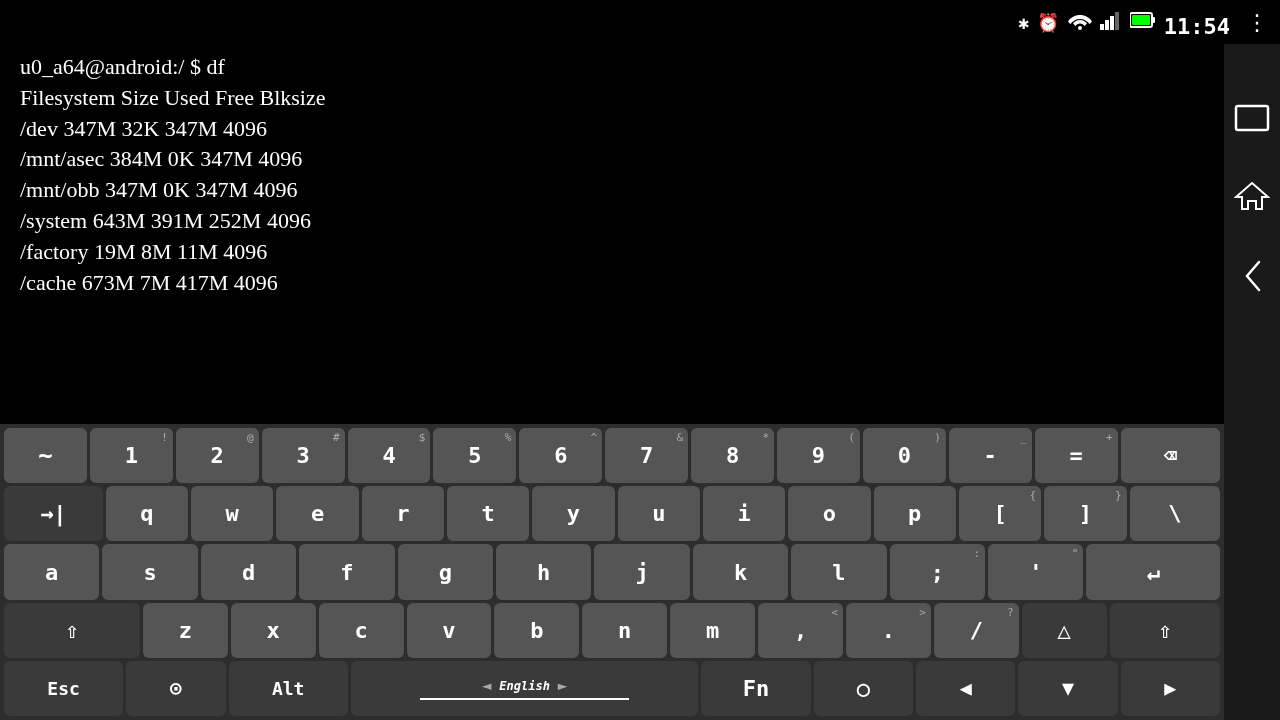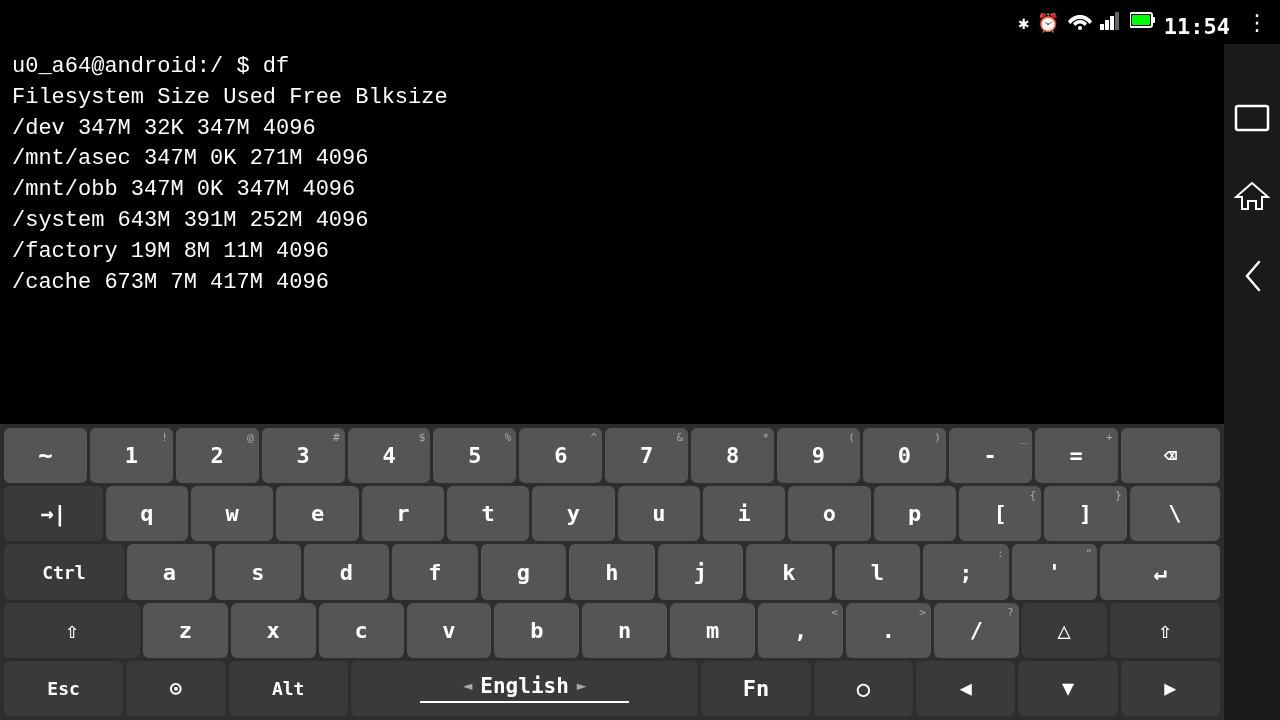--- a/index.html
+++ b/index.html
@@ -83,23 +83,23 @@
     }
 
     
     #terminal {
       position: absolute;
       top: 44px;
       left: 0;
       right: 56px;
       bottom: 296px;
       background: #000;
-      padding: 8px 12px;
-      color: #fff;
-      font-family: Liberation Mono, monospace;
+      padding: 8px 20px;
+      color: #fff;
+      font-family: Liberation Serif, serif;
       font-size: 22px;
       line-height: 1.4;
       overflow: hidden;
     }
 
     
     #right-nav {
       position: absolute;
       top: 44px;
       right: 0;
@@ -242,21 +242,21 @@
     </span>
     <span class="status-time">11:54</span>
   </div>
   <span class="status-dots">⋮</span>
 </div>
 
 <div id="terminal">
   <div>u0_a64@android:/ $ df</div>
   <div>Filesystem          Size     Used     Free  Blksize</div>
   <div>/dev                347M      32K     347M     4096</div>
-  <div>/mnt/asec           347M       0K     271M     4096</div>
+  <div>/mnt/asec           384M       0K     347M     4096</div>
   <div>/mnt/obb            347M       0K     347M     4096</div>
   <div>/system             643M     391M     252M     4096</div>
   <div>/factory             19M       8M      11M     4096</div>
   <div>/cache              673M       7M     417M     4096</div>
 </div>
 
 <div id="right-nav">
   <div class="nav-btn">
     <svg width="36" height="28" viewBox="0 0 36 28">
       <rect x="2" y="2" width="32" height="24" rx="2" stroke="white" stroke-width="2.5" fill="none"></rect>
@@ -304,21 +304,20 @@
     <div class="key">u</div>
     <div class="key">i</div>
     <div class="key">o</div>
     <div class="key">p</div>
     <div class="key">[<sup>{</sup></div>
     <div class="key">]<sup>}</sup></div>
     <div class="key" style="flex:1.1">\</div>
   </div>
 
   <div class="key-row">
-    <div class="key key-dark" style="flex:1.4;font-size:18px">Ctrl</div>
     <div class="key">a</div>
     <div class="key">s</div>
     <div class="key">d</div>
     <div class="key">f</div>
     <div class="key">g</div>
     <div class="key">h</div>
     <div class="key">j</div>
     <div class="key">k</div>
     <div class="key">l</div>
     <div class="key">;<sup>:</sup></div>
@@ -343,21 +342,21 @@
   </div>
 
   <div class="key-row">
     <div class="key key-dark" style="flex:1.2;font-size:18px">Esc</div>
     <div class="key key-dark" style="flex:1;font-size:20px">⊙</div>
     <div class="key key-dark" style="flex:1.2;font-size:18px">Alt</div>
     <div class="key key-dark" style="flex:3.5">
       <div class="english-wrapper">
         <div class="english-arrows" style="display:flex;align-items:center;gap:8px;">
           <span style="color:#aaa;font-size:16px">◄</span>
-          <span style="font-size:21px;font-weight:bold;">English</span>
+          <span style="font-size:12px;font-weight:bold;font-style:italic;">English</span>
           <span style="color:#aaa;font-size:16px">►</span>
         </div>
         <div class="english-underline" style="width:60%;height:2px;background:#fff;margin-top:3px;"></div>
       </div>
     </div>
     <div class="key key-dark" style="flex:1.1;font-size:22px">Fn</div>
     <div class="key key-dark" style="flex:1;font-size:22px">○</div>
     <div class="key key-dark" style="flex:1;font-size:20px">◀</div>
     <div class="key key-dark" style="flex:1;font-size:20px">▼</div>
     <div class="key key-dark" style="flex:1;font-size:20px">▶</div>

